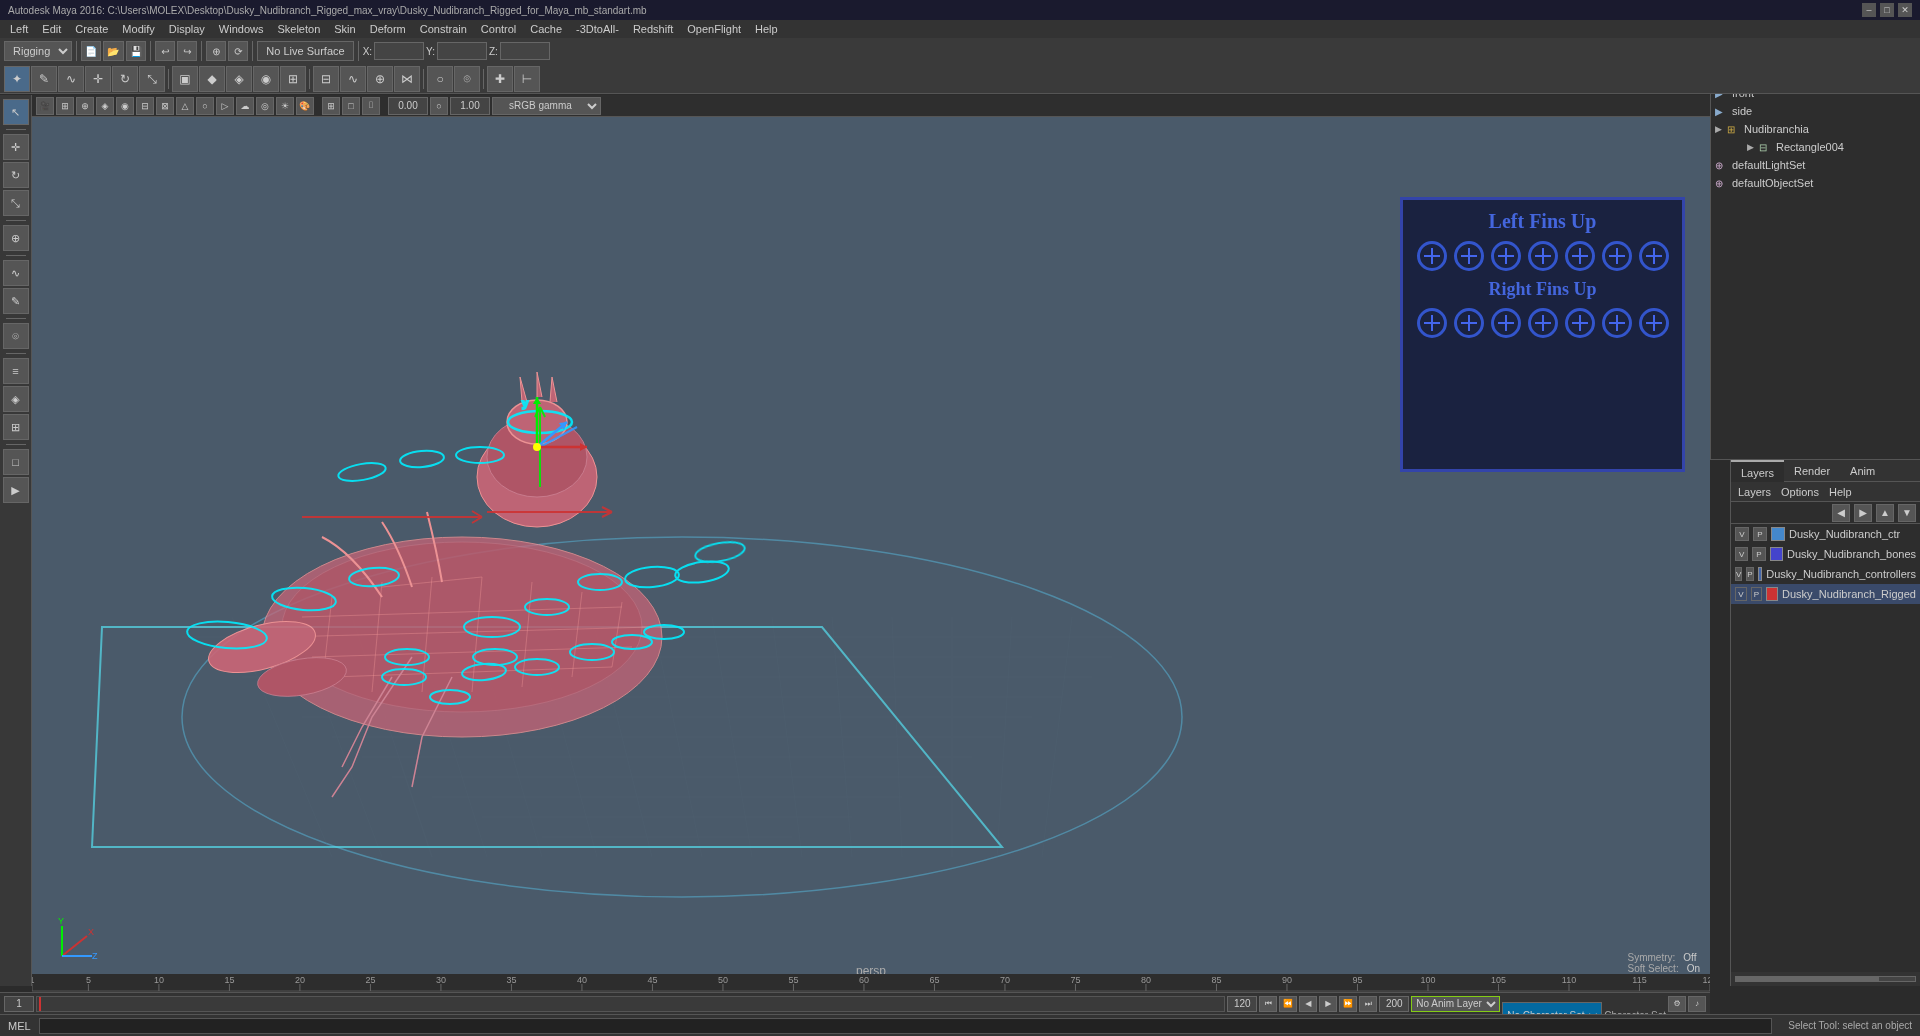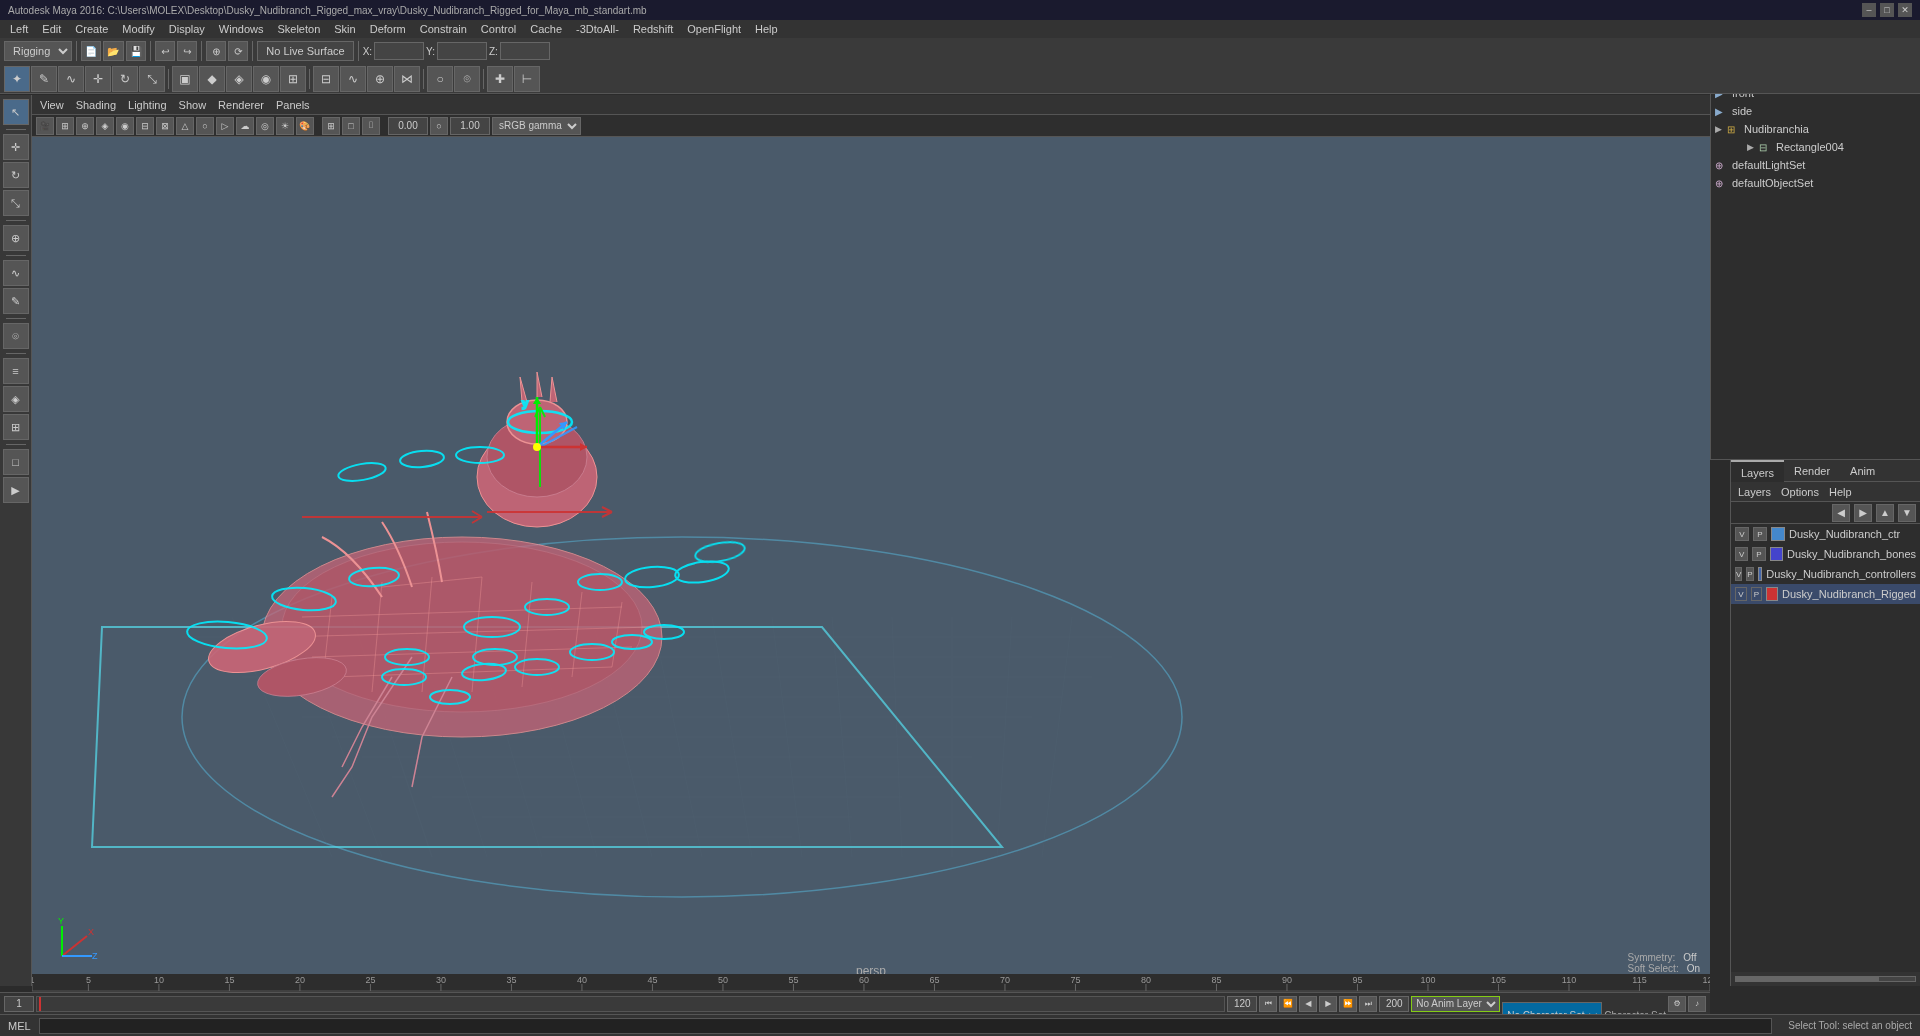--- a/index.html
+++ b/index.html
@@ -215,21 +215,21 @@
       cursor: pointer;
       display: flex; align-items: center; justify-content: center;
     }
     .vi-input {
       width: 40px; height: 18px;
       background: #444; border: 1px solid #666; color: #ccc;
       font-size: 10px; text-align: center;
     }
     .vi-select {
       background: #555; border: 1px solid #666; color: #ccc;
-      height: 18px; font-size: 10px; padding: 0 2px;
+      height: 18px; font-size: 10px; padding: 0 12px;
     }
 
     
     .grid-svg {
       position: absolute;
       top: 0; left: 0;
       width: 100%; height: 100%;
     }
 
     
@@ -598,28 +598,20 @@
   <button class="lt-btn">≡</button>
   <button class="lt-btn">◈</button>
   <button class="lt-btn">⊞</button>
   <div class="lt-separator"></div>
   <button class="lt-btn">□</button>
   <button class="lt-btn">▶</button>
 </div>
 
 <div id="viewport">
 
-  <div id="viewport-toolbar">
-    <span class="vp-menu">View</span>
-    <span class="vp-menu">Shading</span>
-    <span class="vp-menu">Lighting</span>
-    <span class="vp-menu">Show</span>
-    <span class="vp-menu">Renderer</span>
-    <span class="vp-menu">Panels</span>
-  </div>
 
   <div id="viewport-inner-tb">
     <button class="vi-btn">🎥</button>
     <button class="vi-btn">⊞</button>
     <button class="vi-btn">⊕</button>
     <button class="vi-btn">◈</button>
     <button class="vi-btn">◉</button>
     <button class="vi-btn">⊟</button>
     <button class="vi-btn">⊠</button>
     <button class="vi-btn">△</button>
@@ -774,20 +766,42 @@
         <line x1="0" y1="0" x2="50" y2="0" stroke="#cc3333" stroke-width="2.5"></line>
         <polygon points="50,0 43,-4 43,4" fill="#cc3333"></polygon>
         <line x1="0" y1="0" x2="0" y2="-50" stroke="#00ee00" stroke-width="2.5"></line>
         <polygon points="0,-50 -4,-43 4,-43" fill="#00ee00"></polygon>
         <line x1="0" y1="0" x2="30" y2="-25" stroke="#3399ff" stroke-width="2.5"></line>
         <polygon points="30,-25 22,-24 27,-17" fill="#3399ff"></polygon>
         <circle cx="0" cy="0" r="4" fill="#ffff00"></circle>
       </g>
     </svg>
 
+    <div class="control-panel" style="position:absolute;top:60px;right:25px;width:285px;height:275px;">
+      <div class="cp-title">Left Fins Up</div>
+      <div class="cp-circles-row">
+        <div class="cp-circle"></div>
+        <div class="cp-circle"></div>
+        <div class="cp-circle"></div>
+        <div class="cp-circle"></div>
+        <div class="cp-circle"></div>
+        <div class="cp-circle"></div>
+        <div class="cp-circle"></div>
+      </div>
+      <div class="cp-subtitle">Right Fins Up</div>
+      <div class="cp-circles-row">
+        <div class="cp-circle"></div>
+        <div class="cp-circle"></div>
+        <div class="cp-circle"></div>
+        <div class="cp-circle"></div>
+        <div class="cp-circle"></div>
+        <div class="cp-circle"></div>
+        <div class="cp-circle"></div>
+      </div>
+    </div>
 
     <div class="viewport-label">persp</div>
 
     <div class="xyz-indicator">
       <svg width="50" height="50" xmlns="http://www.w3.org/2000/svg">
         <line x1="10" y1="40" x2="35" y2="20" stroke="#cc3333" stroke-width="2"></line>
         <text x="36" y="19" fill="#cc3333" font-size="9">X</text>
         <line x1="10" y1="40" x2="10" y2="10" stroke="#00ee00" stroke-width="2"></line>
         <text x="6" y="8" fill="#00ee00" font-size="9">Y</text>
         <line x1="10" y1="40" x2="40" y2="40" stroke="#3399ff" stroke-width="2"></line>

